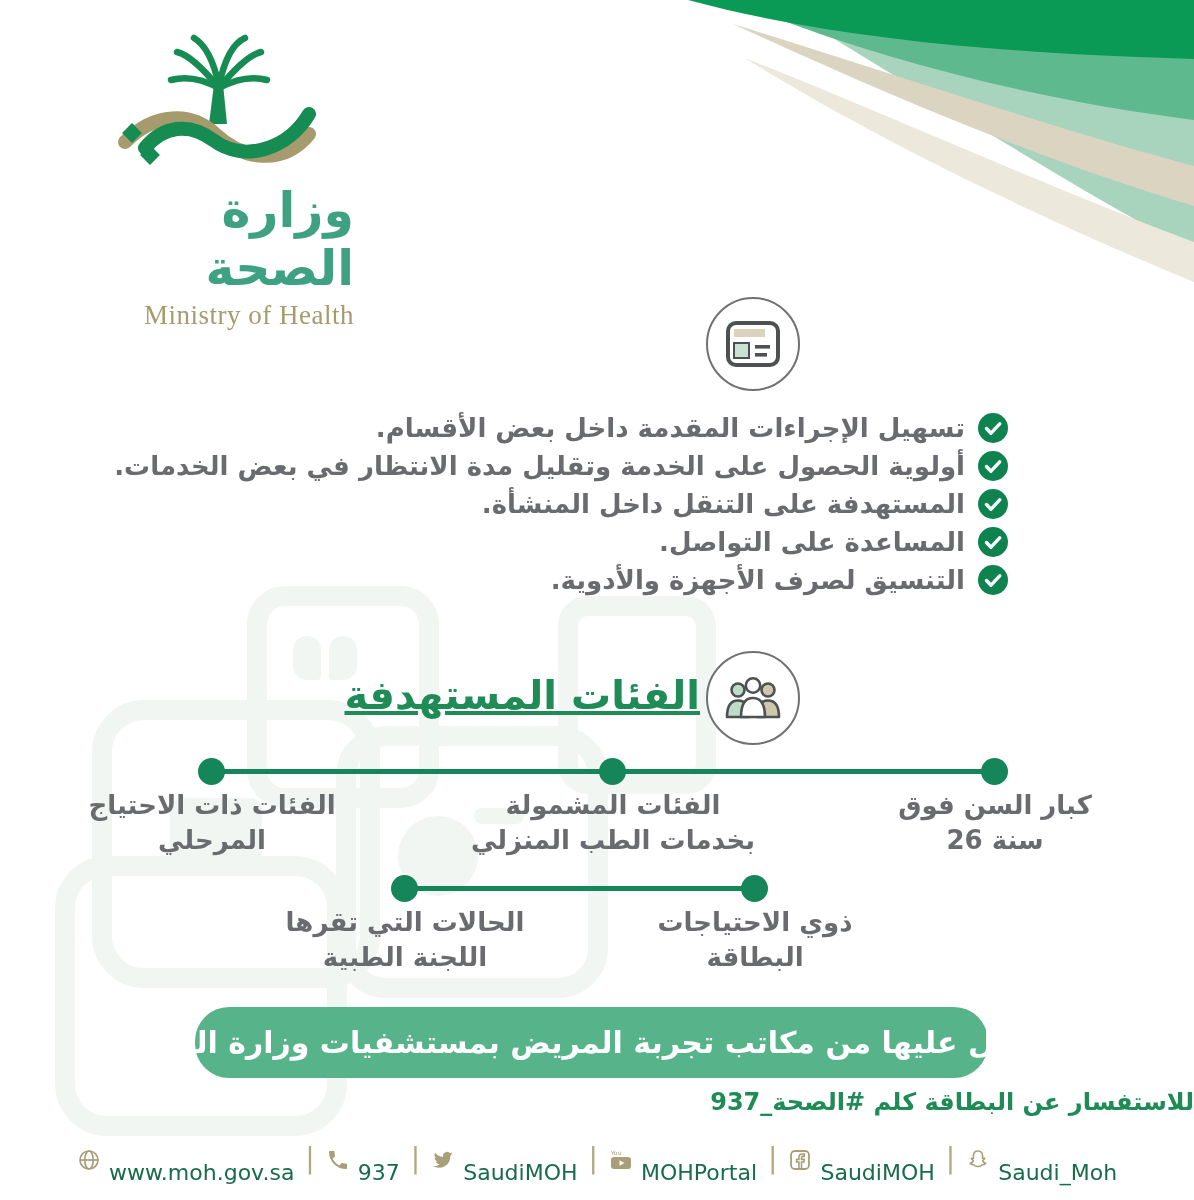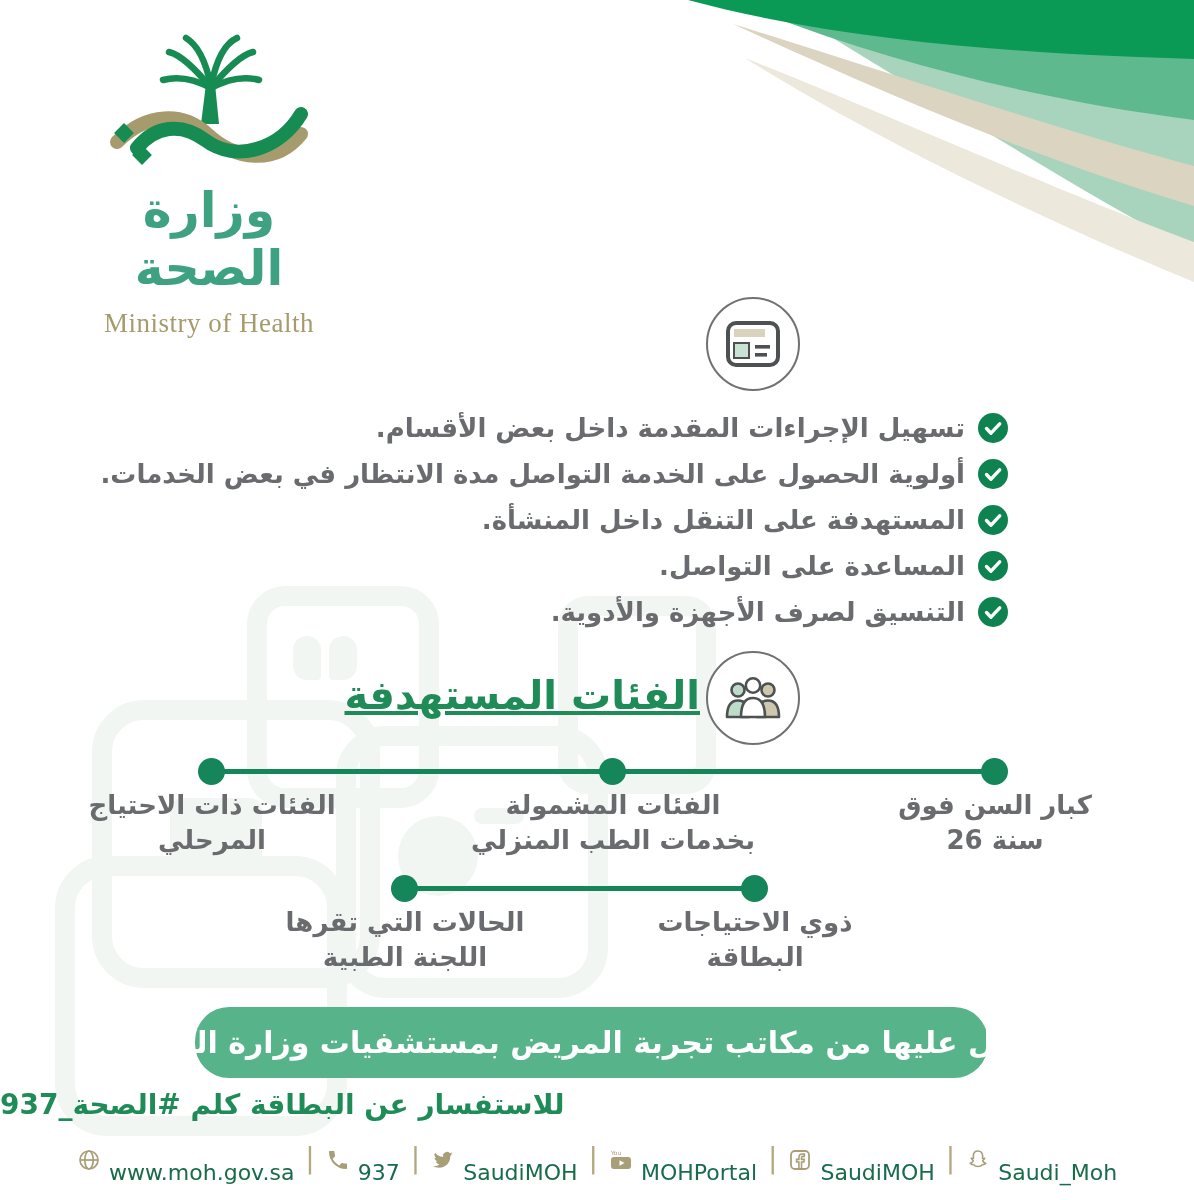--- a/index.html
+++ b/index.html
@@ -6,50 +6,50 @@
   .page{
     position:relative;width:1194px;height:1200px;background:#ffffff;
     overflow:hidden;font-family:"DejaVu Sans",sans-serif;
   }
   
   .deco{position:absolute;top:0;left:0;width:1194px;height:310px;pointer-events:none;}
   
   .wm{position:absolute;border:20px solid #F2F6F3;border-radius:46px;}
   .wm-inner{position:absolute;background:#F2F6F3;}
   
-  .logo{position:absolute;left:72px;top:30px;width:274px;text-align:center;}
+  .logo{position:absolute;left:80px;top:30px;width:274px;text-align:right;}
   .logo-mark{width:240px;height:150px;margin:0 auto;display:block;}
   .logo-ar{font-size:49px;font-weight:700;color:#3EA282;direction:rtl;line-height:58px;margin-top:2px;}
-  .logo-en{font-family:"Liberation Serif",serif;font-size:27px;color:#A69B6C;letter-spacing:.5px;margin-top:10px;}
+  .logo-en{font-family:"Liberation Serif",serif;font-size:27px;color:#A69B6C;letter-spacing:.5px;margin-top:2px;}
   
   .sec-circle{
     position:absolute;width:90px;height:90px;border-radius:50%;
     background:#fff;border:2px solid #6F7173;display:flex;align-items:center;justify-content:center;
   }
   .sec-title{
     position:absolute;font-size:40px;font-weight:700;color:#1F8C58;direction:rtl;white-space:nowrap;
   }
   
-  .checklist{position:absolute;top:413px;right:186px;display:flex;flex-direction:column;gap:16px;direction:rtl;justify-content:space-between;}
+  .checklist{position:absolute;top:413px;right:186px;display:flex;flex-direction:column;gap:8px;direction:rtl;justify-content:space-between;}
   .check-row{display:flex;align-items:center;gap:13px;height:30px;}
   .check-ic{width:30px;height:30px;flex:0 0 30px;}
   .check-text{font-size:26px;font-weight:700;color:#6A6B6E;white-space:nowrap;}
   
   .tl-line{position:absolute;height:5px;background:#14865A;border-radius:3px;}
   .tl-dot{position:absolute;width:27px;height:27px;border-radius:50%;background:#14865A;}
   .tl-label{position:absolute;width:300px;text-align:center;font-size:26px;font-weight:700;color:#6A6B6E;line-height:35px;direction:rtl;}
   
   .banner{
     position:absolute;left:195px;top:1007px;width:793px;height:71px;border-radius:34px;
     background:#57B48A;display:flex;align-items:center;justify-content:center;
   }
   .banner-text{color:#ffffff;font-size:30px;font-weight:700;direction:rtl;white-space:nowrap;}
   .inquiry{
-    position:absolute;left:0;top:1088px;width:100%;text-align:left;
-    font-size:28px;font-weight:700;color:#1F8C58;direction:rtl;
+    position:absolute;left:0;top:1088px;width:100%;text-align:right;
+    font-size:24px;font-weight:700;color:#1F8C58;direction:rtl;
   }
   
   .footer{
     position:absolute;left:0;top:1140px;width:100%;height:40px;
     display:flex;align-items:center;justify-content:center;
   }
   .f-item{display:flex;align-items:center;gap:8px;}
   .f-label{font-size:22px;color:#186B4C;white-space:nowrap;margin-top:24px;}
   .f-sep{color:#B3A981;font-size:28px;font-weight:400;margin:0 11px;transform:translateY(-2px);}
   .f-ic{width:24px;height:24px;flex:0 0 24px;}
@@ -119,21 +119,21 @@
           <circle cx="15" cy="15" r="15" fill="#0E8350"></circle>
           <path d="M8.5 15.5l4.5 4.7 8.7-9.4" stroke="#fff" stroke-width="3.4" fill="none" stroke-linecap="round" stroke-linejoin="round"></path>
         </svg>
       <span class="check-text">تسهيل الإجراءات المقدمة داخل بعض الأقسام.</span>
     </div>
     <div class="check-row">
       <svg class="check-ic" viewBox="0 0 30 30">
           <circle cx="15" cy="15" r="15" fill="#0E8350"></circle>
           <path d="M8.5 15.5l4.5 4.7 8.7-9.4" stroke="#fff" stroke-width="3.4" fill="none" stroke-linecap="round" stroke-linejoin="round"></path>
         </svg>
-      <span class="check-text">أولوية الحصول على الخدمة التواصل مدة الانتظار في بعض الخدمات.</span>
+      <span class="check-text">أولوية الحصول على الخدمة وتقليل مدة الانتظار في بعض الخدمات.</span>
     </div>
     <div class="check-row">
       <svg class="check-ic" viewBox="0 0 30 30">
           <circle cx="15" cy="15" r="15" fill="#0E8350"></circle>
           <path d="M8.5 15.5l4.5 4.7 8.7-9.4" stroke="#fff" stroke-width="3.4" fill="none" stroke-linecap="round" stroke-linejoin="round"></path>
         </svg>
       <span class="check-text">المستهدفة على التنقل داخل المنشأة.</span>
     </div>
     <div class="check-row">
       <svg class="check-ic" viewBox="0 0 30 30">

